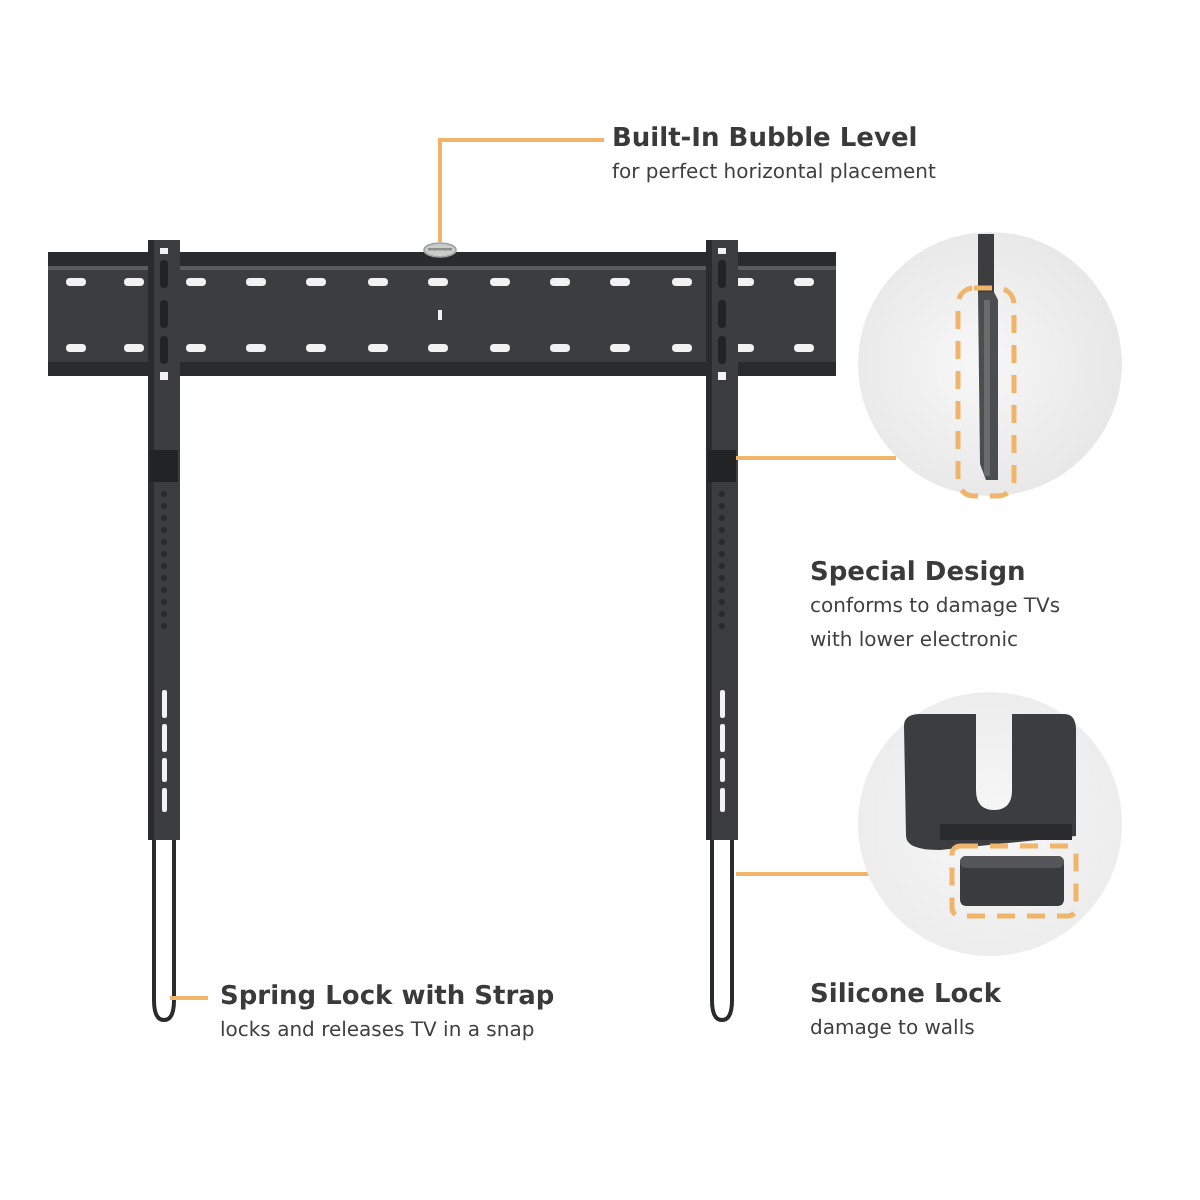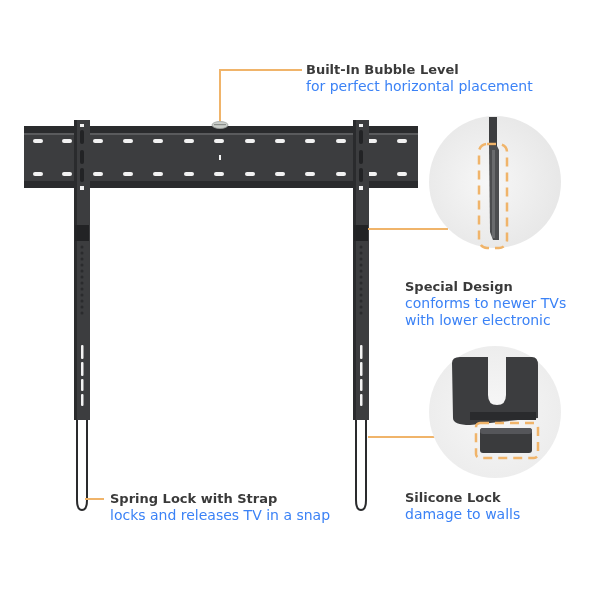--- a/index.html
+++ b/index.html
@@ -1,19 +1,19 @@
 <!DOCTYPE html>
 <html><head>
 <meta charset="utf-8">
 <style>
   html, body { margin:0; padding:0; background:#ffffff; }
   body { width:600px; height:600px; position:relative; overflow:hidden; font-family:"DejaVu Sans","Liberation Sans",sans-serif; }
   .abs { position:absolute; }
   .callout-title { font-weight:bold; font-size:13px; color:#3a3a3a; line-height:17px; white-space:nowrap; }
-  .callout-desc { font-size:14px; color:#3b82f6; line-height:17px; white-space:nowrap; }
+  .callout-desc { font-size:10px; color:#404040; line-height:17px; white-space:nowrap; }
   svg { position:absolute; left:0; top:0; }
 </style>
 </head>
 <body>
 
 <svg width="600" height="600" viewBox="0 0 600 600">
 
   <g>
     <rect x="24" y="126" width="394" height="62" fill="#3c3d3f"></rect>
     <rect x="24" y="126" width="394" height="7" fill="#2a2b2d"></rect>
@@ -165,21 +165,21 @@
   </g>
 </svg>
 
 <div class="abs" style="left:306px; top:61px;">
   <div class="callout-title">Built-In Bubble Level</div>
   <div class="callout-desc">for perfect horizontal placement</div>
 </div>
 
 <div class="abs" style="left:405px; top:278px;">
   <div class="callout-title">Special Design</div>
-  <div class="callout-desc">conforms to newer TVs</div>
+  <div class="callout-desc">conforms to damage TVs</div>
   <div class="callout-desc">with lower electronic</div>
 </div>
 
 <div class="abs" style="left:405px; top:489px;">
   <div class="callout-title">Silicone Lock</div>
   <div class="callout-desc">damage to walls</div>
 </div>
 
 <div class="abs" style="left:110px; top:490px;">
   <div class="callout-title">Spring Lock with Strap</div>

